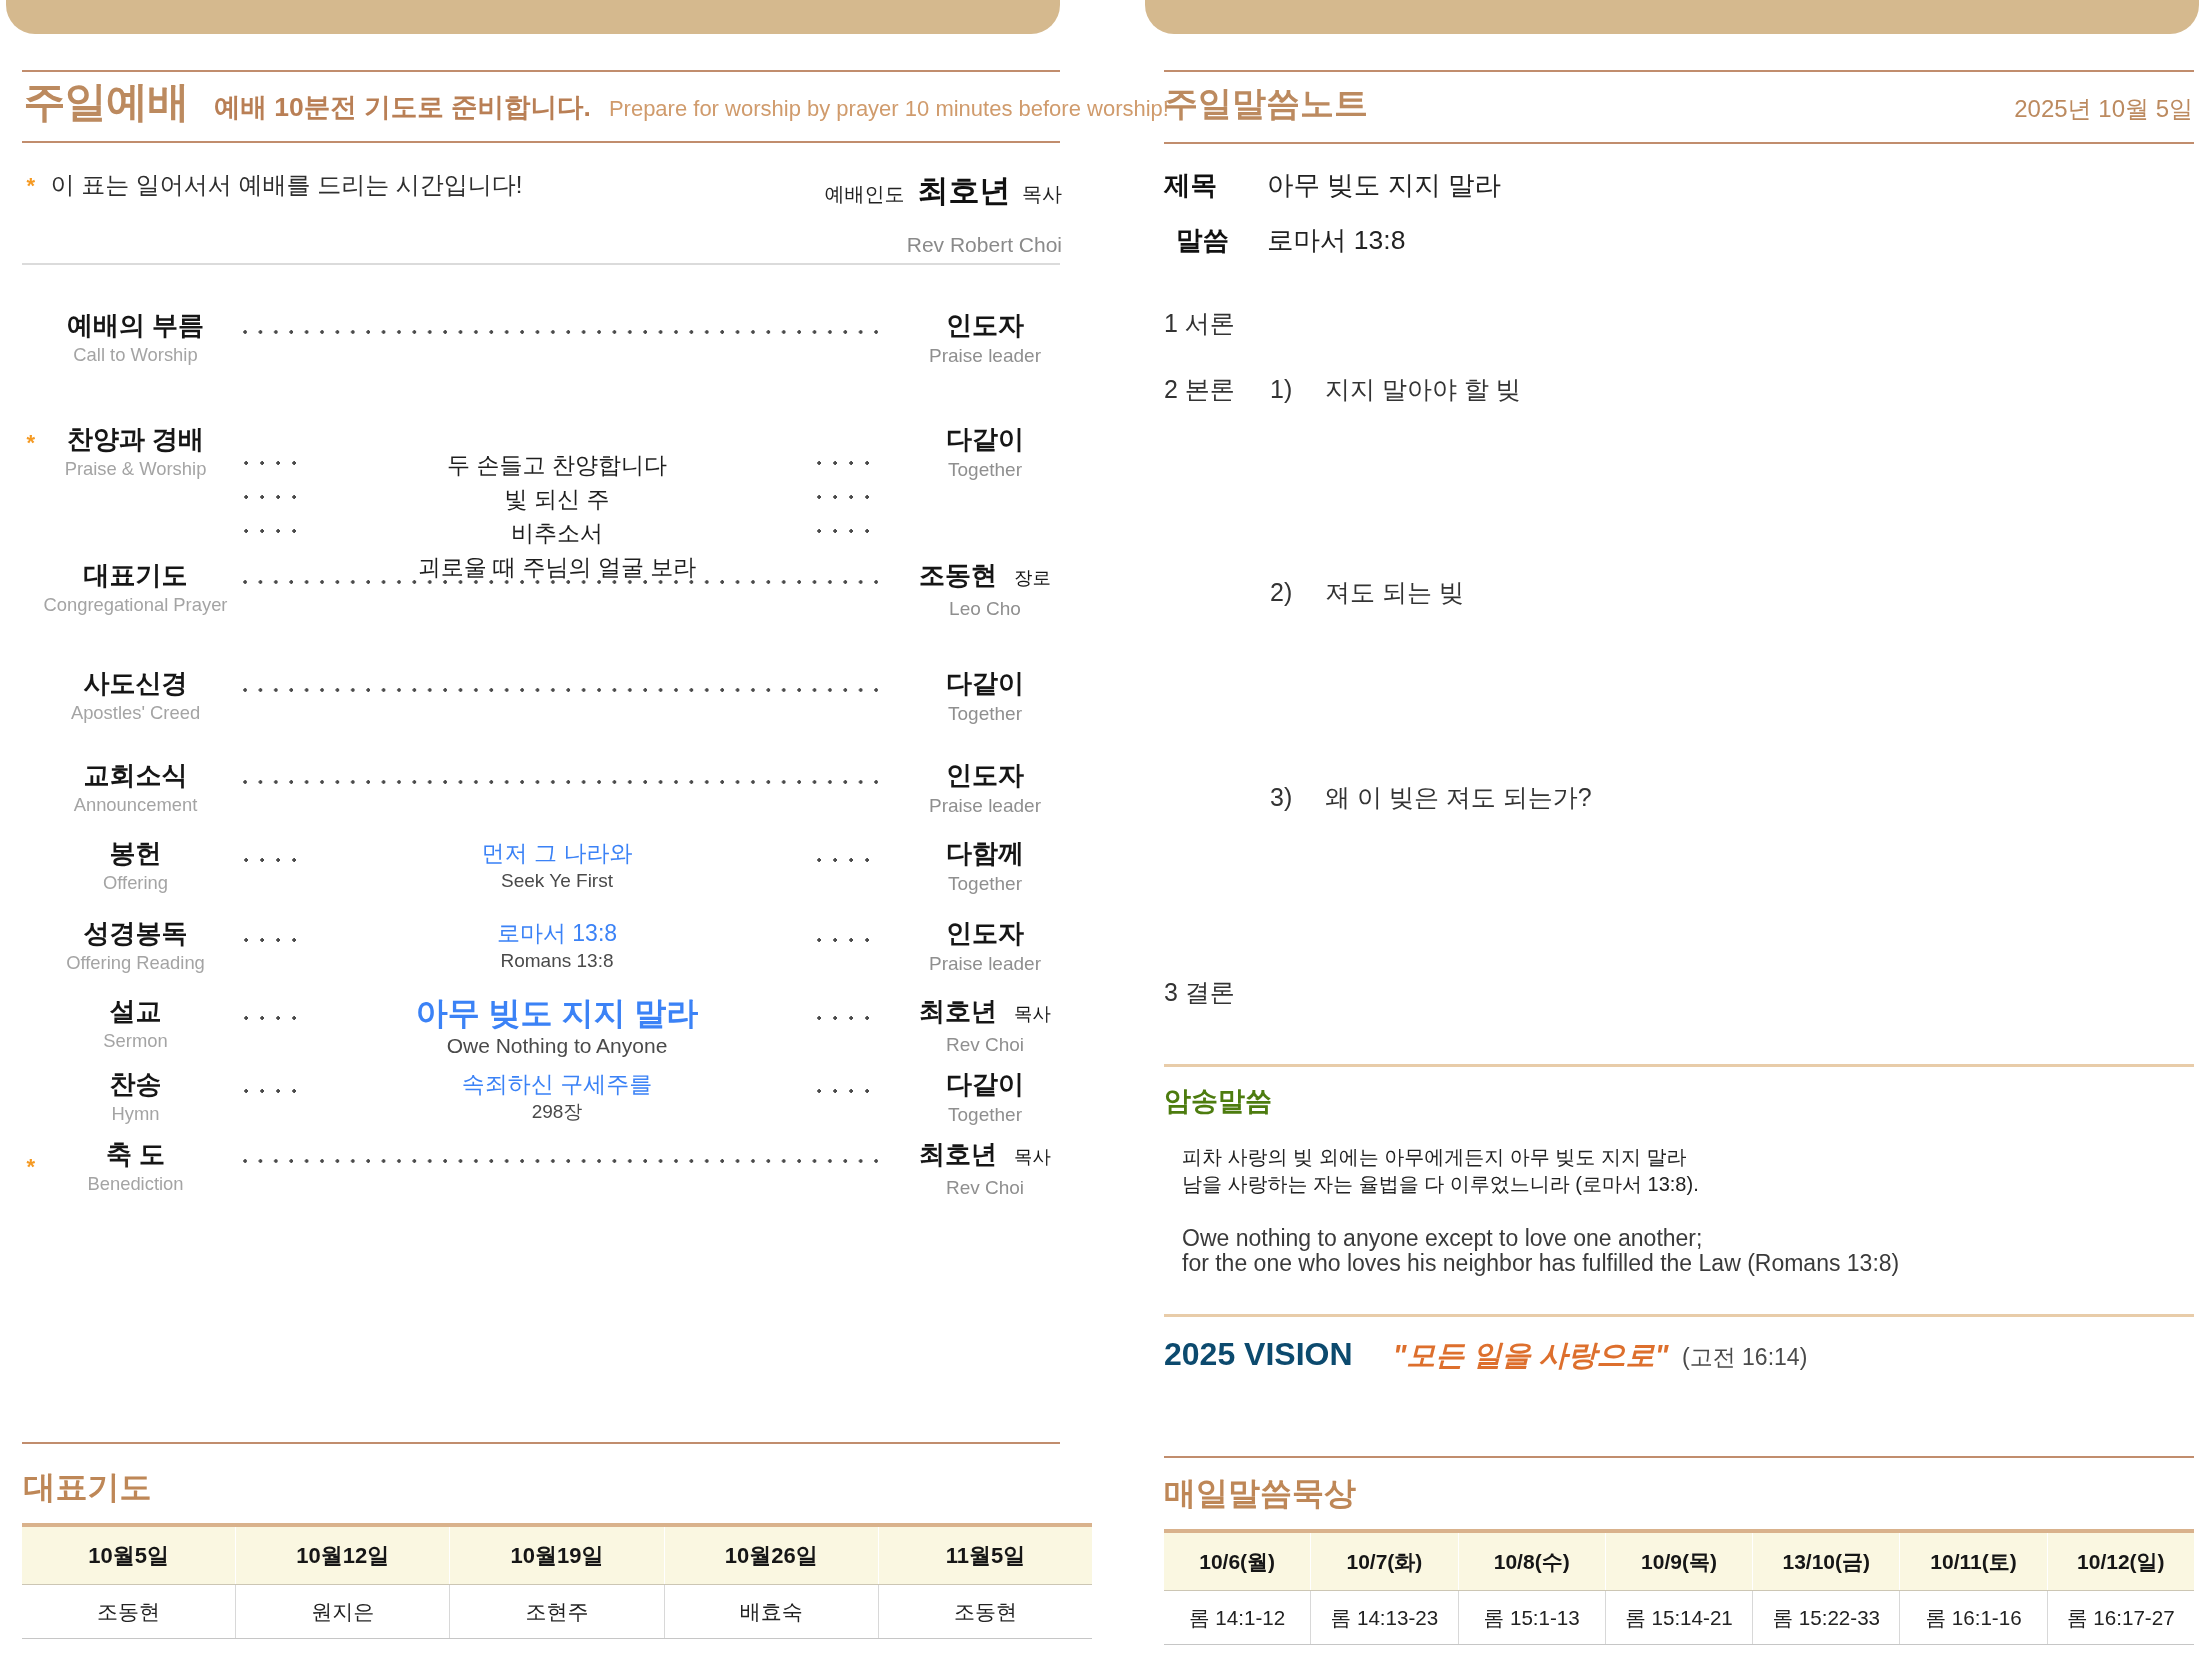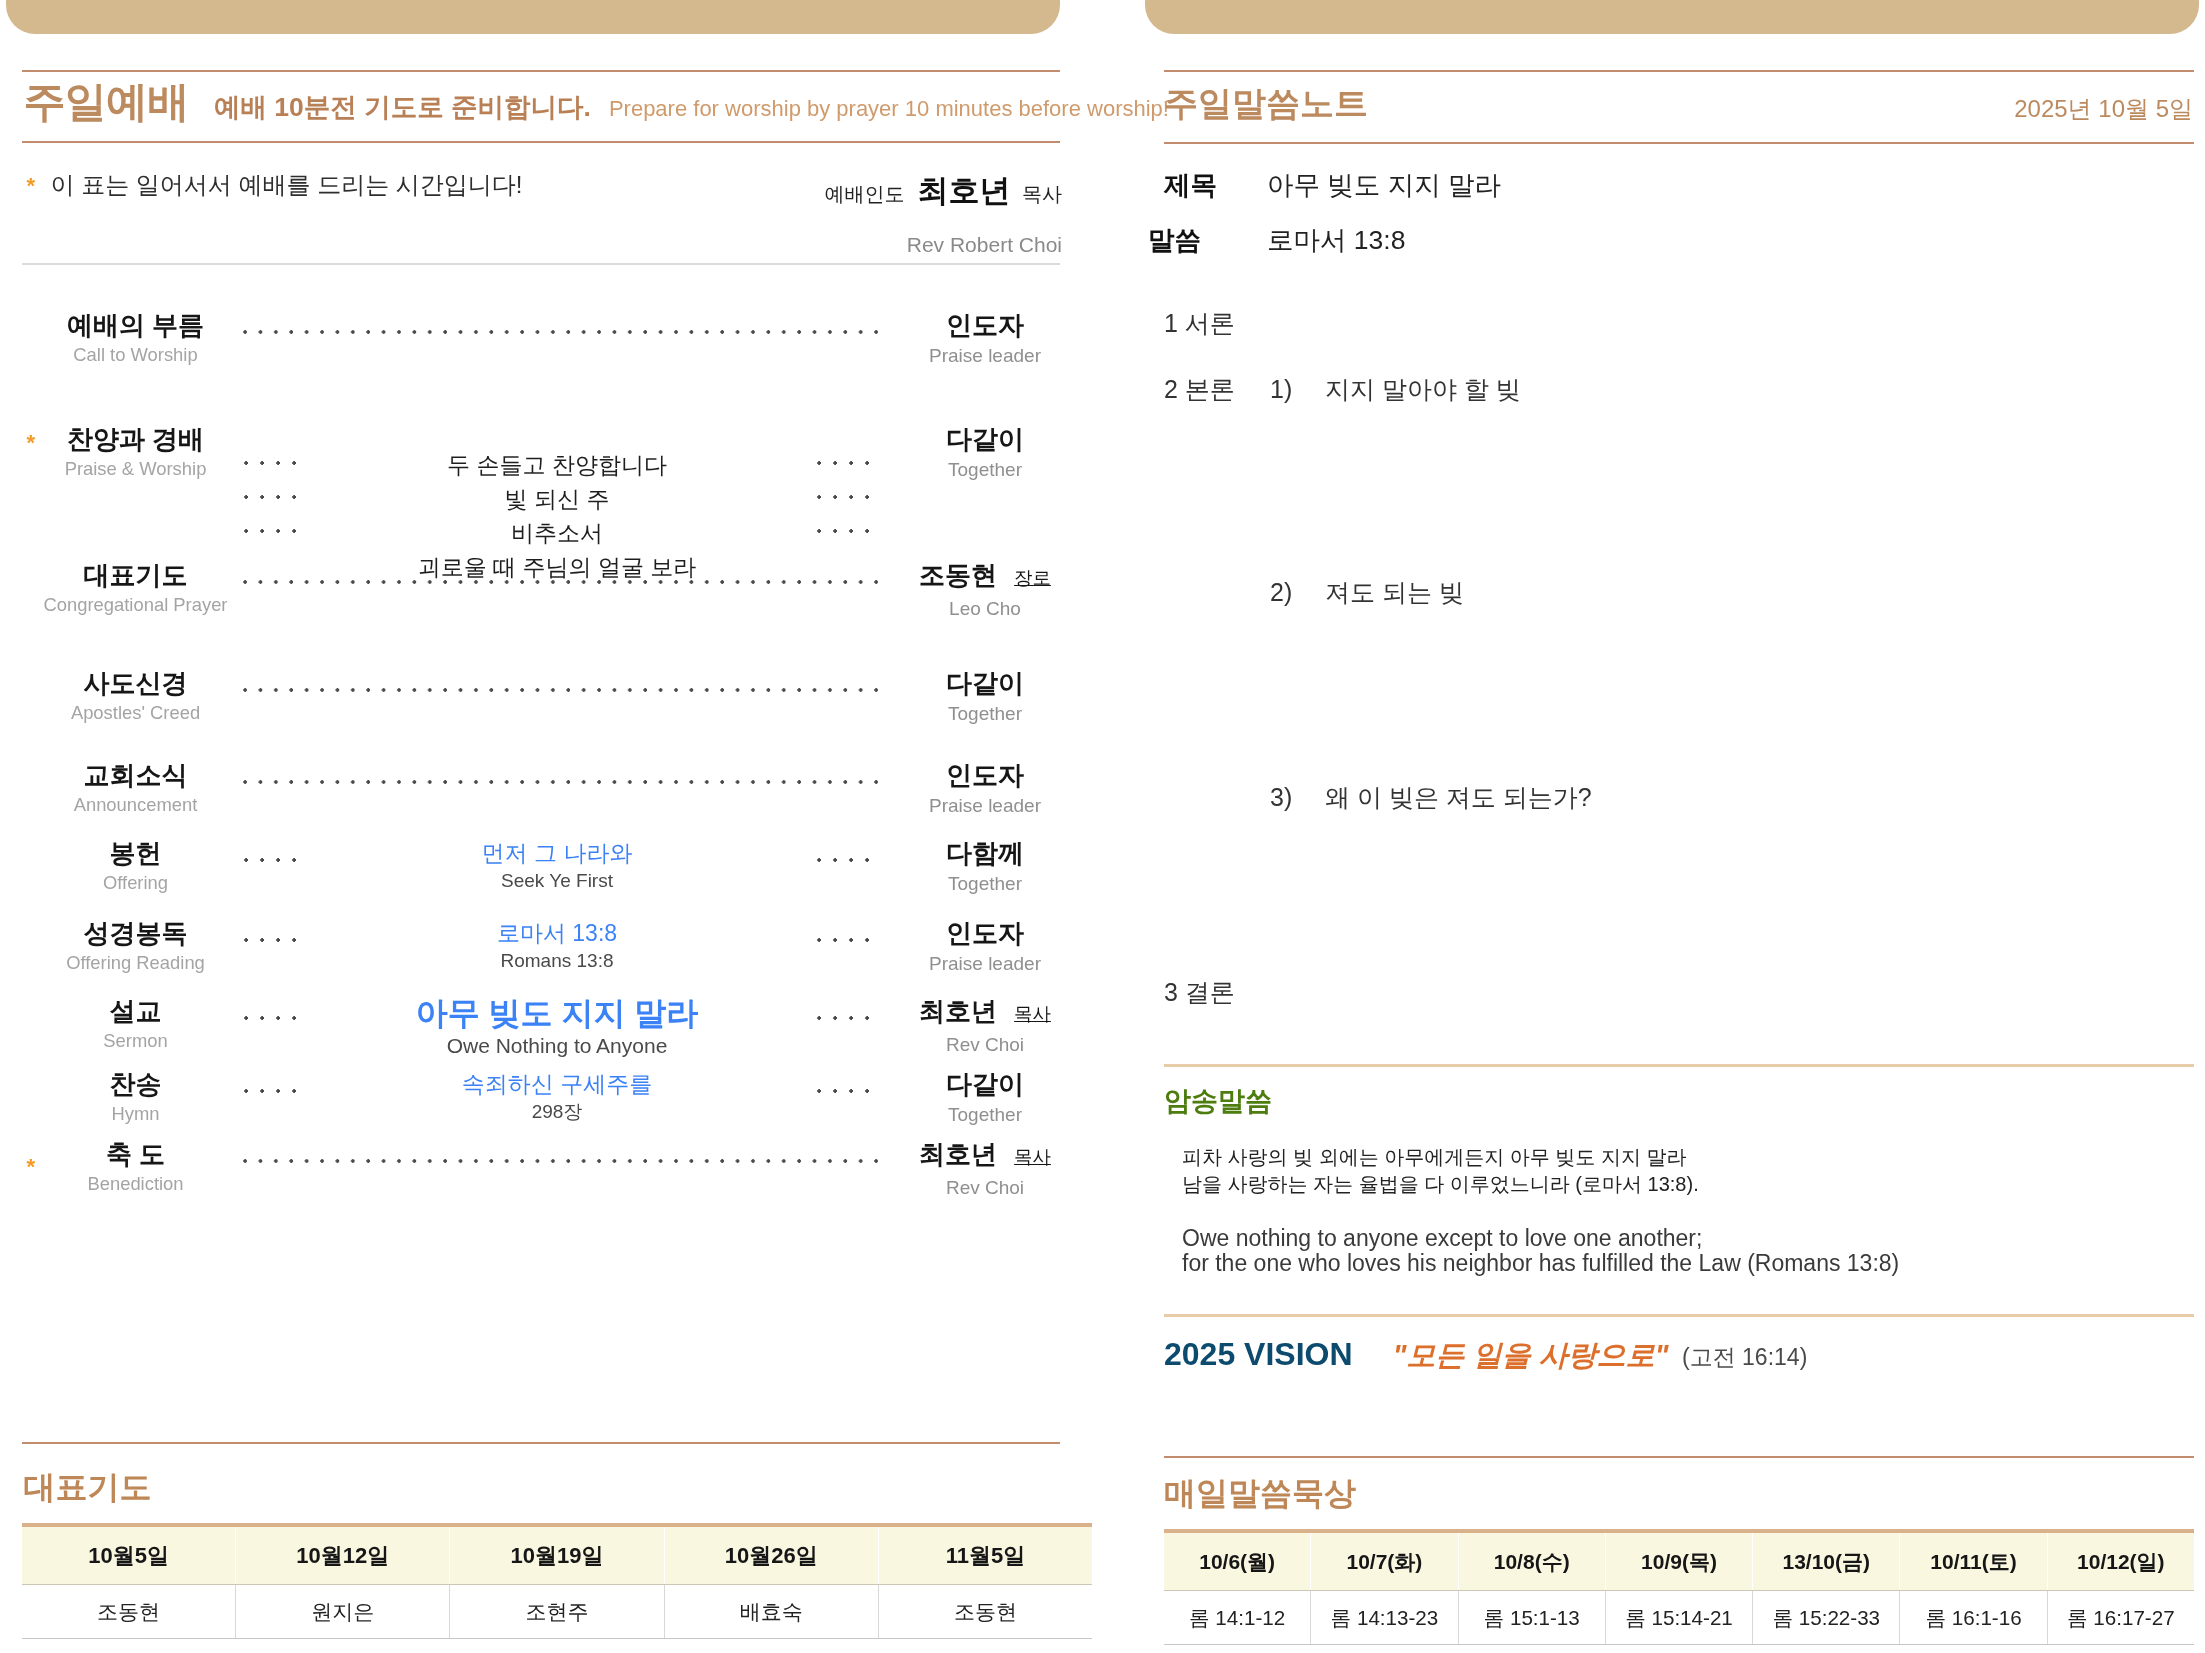--- a/index.html
+++ b/index.html
@@ -29,21 +29,21 @@
   .leader .nm { font-size:31px; font-weight:bold; color:#111; margin:0 5.9px 0 7.4px; }
   .leader .l2 { margin-top:20px; font-size:21px; color:#8A8A8A; line-height:25px; }
 
   
   .witem { position:absolute; left:0; width:1103px; height:96px; }
   .wlabel { position:absolute; left:29px; width:213px; text-align:center; }
   .wlabel .ko { font-size:26px; font-weight:bold; color:#161616; line-height:32px; }
   .wlabel .en { font-size:18.4px; color:#A4A4A4; line-height:23.5px; margin-top:1.5px; }
   .wright { position:absolute; left:886px; width:198px; text-align:center; }
   .wright .ko { font-size:26px; font-weight:bold; color:#161616; line-height:32px; white-space:nowrap; }
-  .wright .suffix { font-size:18.4px; font-weight:normal; margin-left:17px;text-decoration:underline; }
+  .wright .suffix { font-size:18.4px; font-weight:normal; margin-left:17px; }
   .wright .en { font-size:19px; color:#8F8F8F; line-height:25px; margin-top:1.5px; }
 
   .dotfull { position:absolute; left:243px; top:20.6px; width:641px; height:4.4px;
              background-image:radial-gradient(circle at 2.2px 2.2px,#4A4A4A 1.7px,transparent 2.1px);
              background-size:15.4px 4.4px; background-repeat:repeat-x; }
   .dots4 { position:absolute; width:59px; height:4.4px;
            background-image:radial-gradient(circle at 2.2px 2.2px,#4A4A4A 1.7px,transparent 2.1px);
            background-size:16px 4.4px; background-repeat:repeat-x; }
   .witem .dots4 { top:20.6px; }
   .d-left  { left:244px; }
@@ -294,21 +294,21 @@
     </div>
   </div>
 
   <div class="hline" style="left:1164px; top:70px; width:1030px;"></div>
   <div class="rhead-title">주일말씀노트</div>
   <div class="rhead-date">2025년 10월 5일</div>
   <div class="hline" style="left:1164px; top:142px; width:1030px;"></div>
 
   <div class="smeta-label" style="left:1164px; top:168px;">제목</div>
   <div class="smeta-value" style="left:1267px; top:168px;">아무 빚도 지지 말라</div>
-  <div class="smeta-label" style="left:1148px; top:223px;">말씀</div>
+  <div class="smeta-label" style="left:1176px; top:223px;">말씀</div>
   <div class="smeta-value" style="left:1267px; top:223px;">로마서 13:8</div>
 
   <div class="outline" style="left:1164px; top:307px;">1 서론</div>
   <div class="outline" style="left:1164px; top:373px;">2 본론</div>
   <div class="outline" style="left:1270px; top:373px;">1)</div>
   <div class="outline" style="left:1325px; top:373px;">지지 말아야 할 빚</div>
   <div class="outline" style="left:1270px; top:576px;">2)</div>
   <div class="outline" style="left:1325px; top:576px;">져도 되는 빚</div>
   <div class="outline" style="left:1270px; top:781px;">3)</div>
   <div class="outline" style="left:1325px; top:781px;">왜 이 빚은 져도 되는가?</div>

